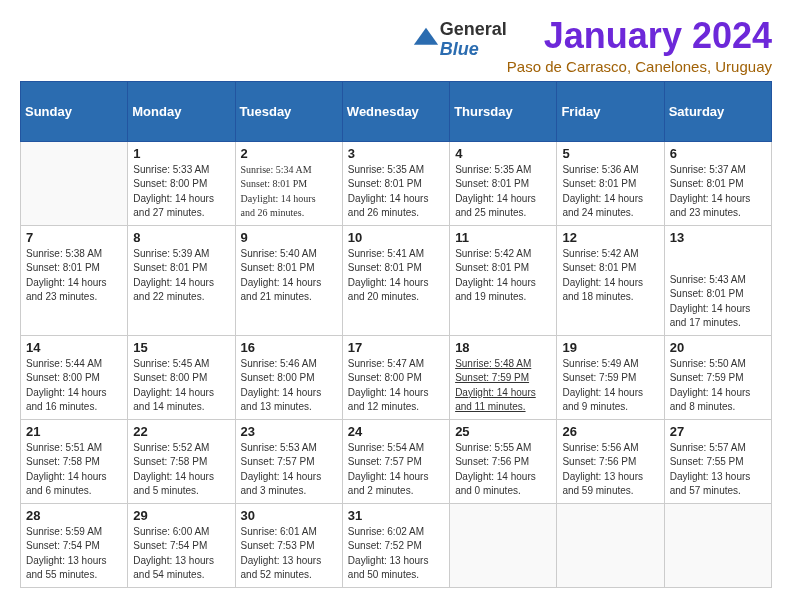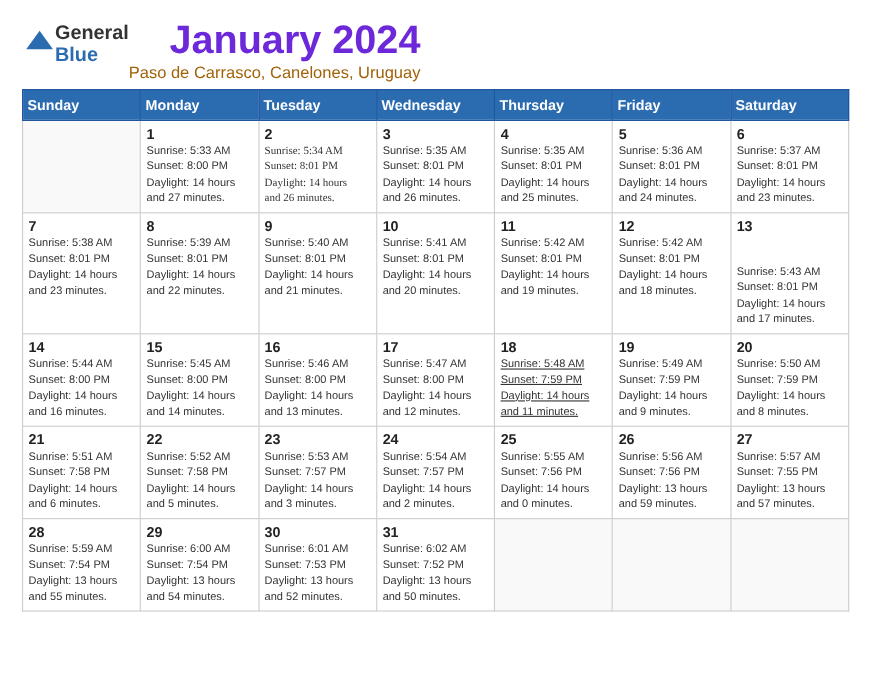--- a/index.html
+++ b/index.html
@@ -6,21 +6,21 @@
     body {
       font-family: Arial, sans-serif;
       background: #fff;
       width: 792px;
       min-height: 612px;
       padding: 16px 20px;
     }
     .header-area {
       display: flex;
       align-items: flex-start;
-      justify-content: flex-start;
+      justify-content: flex-end;
       margin-bottom: 6px;
     }
     .logo {
       display: flex;
       align-items: center;
       margin-top: 4px;
     }
     .logo-text {
       display: flex;
       flex-direction: column;
@@ -28,20 +28,21 @@
     }
     .logo-general {
       font-size: 18px;
       font-weight: bold;
       color: #333;
     }
     .logo-blue {
       font-size: 18px;
       font-weight: bold;
       color: #2b6cb0;
+      font-style: italic;
     }
     .logo-icon {
       width: 28px;
       height: 28px;
       margin-left: 2px;
     }
     .title-area {
       text-align: right;
     }
     .month-title {
@@ -58,21 +59,21 @@
     .calendar {
       width: 100%;
       border-collapse: collapse;
       border: 1px solid #ccc;
     }
     .calendar th {
       background: #2b6cb0;
       color: #fff;
       font-size: 13px;
       font-weight: bold;
-      padding: 6px 4px;
+      padding: 22px 4px;
       text-align: left;
       border: 1px solid #2255a0;
     }
     .calendar td {
       vertical-align: top;
       border: 1px solid #ccc;
       padding: 4px 5px;
       width: 107px;
       min-height: 80px;
       background: #fff;

